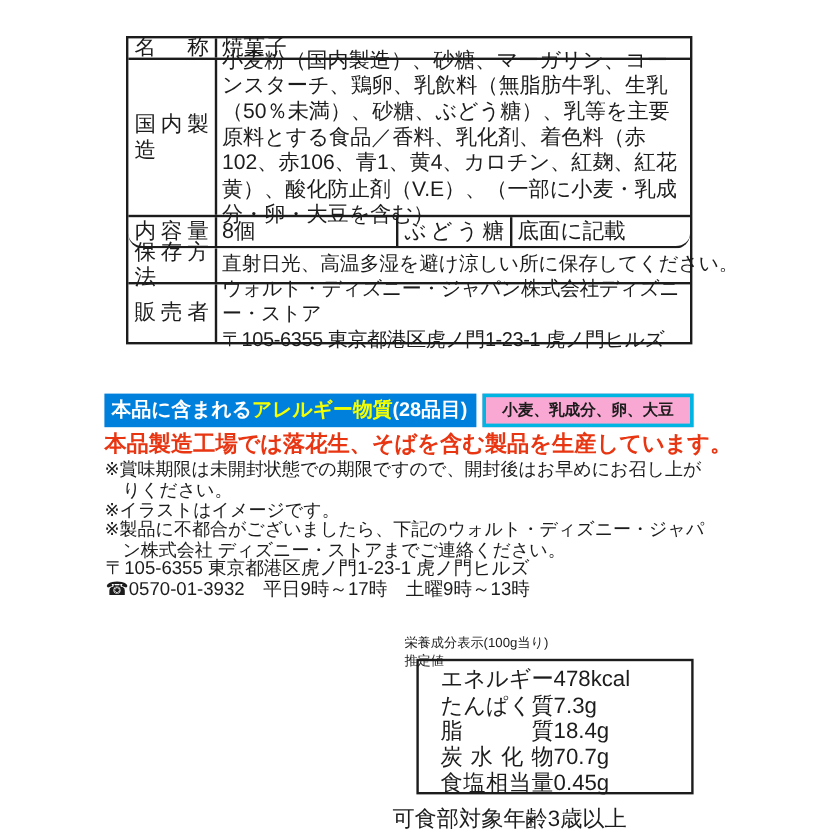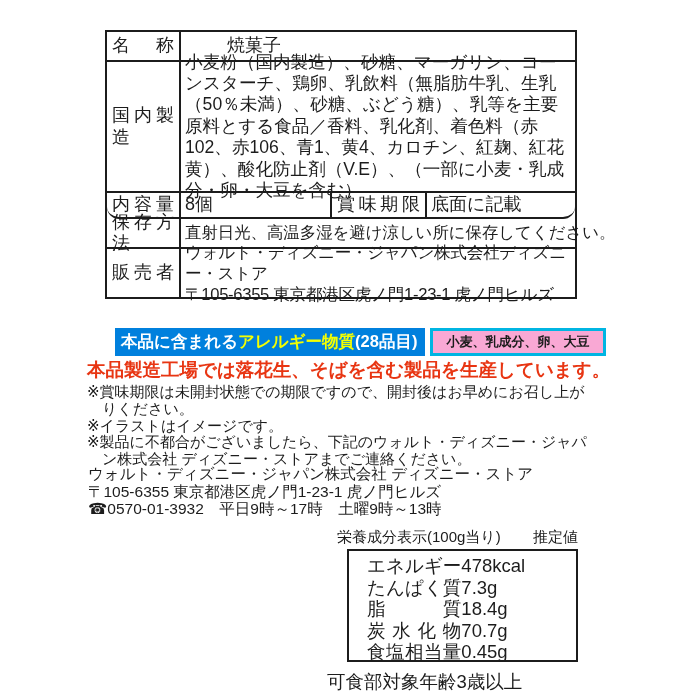--- a/index.html
+++ b/index.html
@@ -15,54 +15,54 @@
   .canvas{position:relative;width:700px;height:700px;background:#ffffff;overflow:hidden;}
 
   
   .spec-table{position:absolute;left:105px;top:30px;width:472px;border:2px solid var(--ink);}
   .spec-row{display:flex;border-bottom:2px solid var(--ink);align-items:stretch;}
   .spec-row:last-child{border-bottom:none;}
   .cell{display:flex;align-items:center;font-size:18px;line-height:1.18;}
   .cell.lbl{width:74px;border-right:2px solid var(--ink);padding:1px 5px;flex-shrink:0;}
   .cell.lbl span{display:block;width:100%;text-align:justify;text-align-last:justify;}
   .cell.val{flex:1;padding:1px 4px;}
-  .row-name{height:30px;gap:42px;}
+  .row-name{height:18px;}
   .row-ingredients{height:131px;}
   .row-ingredients .val{font-size:17.6px;line-height:21.4px;letter-spacing:0;align-items:center;}
   .row-quantity{height:26px;border-radius:12px;}
   .row-quantity .q-val{width:151px;flex:none;border-right:2px solid var(--ink);}
   .row-quantity .bbd-lbl{width:95px;flex:none;border-right:2px solid var(--ink);padding:1px 5px;}
   .row-quantity .bbd-lbl span{display:block;width:100%;text-align:justify;text-align-last:justify;}
   .row-storage{height:30px;}
   .row-storage .val{font-size:16.4px;white-space:nowrap;}
   .row-seller{height:48px;}
   .row-seller .val{font-size:16.6px;white-space:pre-line;line-height:21px;letter-spacing:-0.3px;}
 
   
   .maker-line{position:absolute;left:88px;top:300px;width:495px;font-size:17.5px;white-space:nowrap;}
   .maker-line .mk-lbl{letter-spacing:0.38em;}
 
   
-  .allergy-row{position:absolute;left:87px;top:328px;width:491px;height:28px;display:flex;gap:5px;margin-left:28px;}
+  .allergy-row{position:absolute;left:87px;top:328px;width:491px;height:28px;display:flex;gap:5px;}
   .allergy-bar{width:310px;background:var(--allergy-bg);color:#ffffff;display:flex;align-items:center;padding:0 6px;font-size:16.5px;font-weight:bold;white-space:nowrap;}
   .allergy-bar .hl{color:var(--allergy-hl);}
   .allergy-items{flex:1;border:3px solid var(--allergy-border);background:#f9a8d4;display:flex;align-items:center;justify-content:center;font-size:13px;font-weight:bold;white-space:nowrap;}
 
   
   .warning-line{position:absolute;left:87px;top:357px;width:495px;color:var(--warning-red);font-size:18.5px;font-weight:bold;white-space:nowrap;}
 
   
   .notes{position:absolute;left:87px;top:384px;width:505px;font-size:15px;line-height:16.8px;}
   .note{padding-left:15px;text-indent:-15px;}
 
   
   .contact{position:absolute;left:88px;top:465px;width:500px;font-size:15.5px;line-height:17.6px;}
 
   
-  .nutrition-title{position:absolute;left:337px;top:528px;width:241px;display:flex;justify-content:space-between;font-size:15px;white-space:nowrap;}
+  .nutrition-title{position:absolute;left:337px;top:528px;width:241px;display:flex;justify-content:space-between;font-size:11px;white-space:nowrap;flex-direction:column;}
   .nutrition-box{position:absolute;left:347px;top:549px;width:231px;height:113px;border:2px solid var(--ink);padding:2px 14px 0 18px;}
   .nutri-row{display:flex;align-items:baseline;height:21.6px;font-size:18.5px;}
   .nutri-row .n-name{width:5.1em;text-align:justify;text-align-last:justify;}
   .nutri-row .n-val{text-align:right;}
 
   
   .edible-age{position:absolute;left:327px;top:669px;font-size:18.5px;white-space:nowrap;}
 </style>
 </head>
 <body>
@@ -81,21 +81,21 @@
           <span>国内製造</span>
         </div>
       <div class="cell val">小麦粉（国内製造）、砂糖、マーガリン、コーンスターチ、鶏卵、乳飲料（無脂肪牛乳、生乳（50％未満）、砂糖、ぶどう糖）、乳等を主要原料とする食品／香料、乳化剤、着色料（赤102、赤106、青1、黄4、カロチン、紅麹、紅花黄）、酸化防止剤（V.E）、（一部に小麦・乳成分・卵・大豆を含む）</div>
     </div>
     <div class="spec-row row-quantity">
       <div class="cell lbl">
           <span>内容量</span>
         </div>
       <div class="cell val q-val">8個</div>
       <div class="cell bbd-lbl">
-          <span>賞味期限</span>
+          <span>ぶどう糖</span>
         </div>
       <div class="cell val">底面に記載</div>
     </div>
     <div class="spec-row row-storage">
       <div class="cell lbl">
           <span>保存方法</span>
         </div>
       <div class="cell val">直射日光、高温多湿を避け涼しい所に保存してください。</div>
     </div>
     <div class="spec-row row-seller">
@@ -119,21 +119,20 @@
 
   <div class="warning-line">本品製造工場では落花生、そばを含む製品を生産しています。</div>
 
   <div class="notes">
     <div class="note">※賞味期限は未開封状態での期限ですので、開封後はお早めにお召し上がりください。</div>
     <div class="note">※イラストはイメージです。</div>
     <div class="note">※製品に不都合がございましたら、下記のウォルト・ディズニー・ジャパン株式会社 ディズニー・ストアまでご連絡ください。</div>
   </div>
 
   <div class="contact">
-    <div>ウォルト・ディズニー・ジャパン株式会社 ディズニー・ストア</div>
     <div>〒105-6355 東京都港区虎ノ門1-23-1 虎ノ門ヒルズ</div>
     <div><span>☎</span><span>0570-01-3932　平日9時～17時　土曜9時～13時</span></div>
   </div>
 
   <div class="nutrition-title">
     <span>栄養成分表示(100g当り)</span>
     <span>推定値</span>
   </div>
   <div class="nutrition-box">
     <div class="nutri-row">

